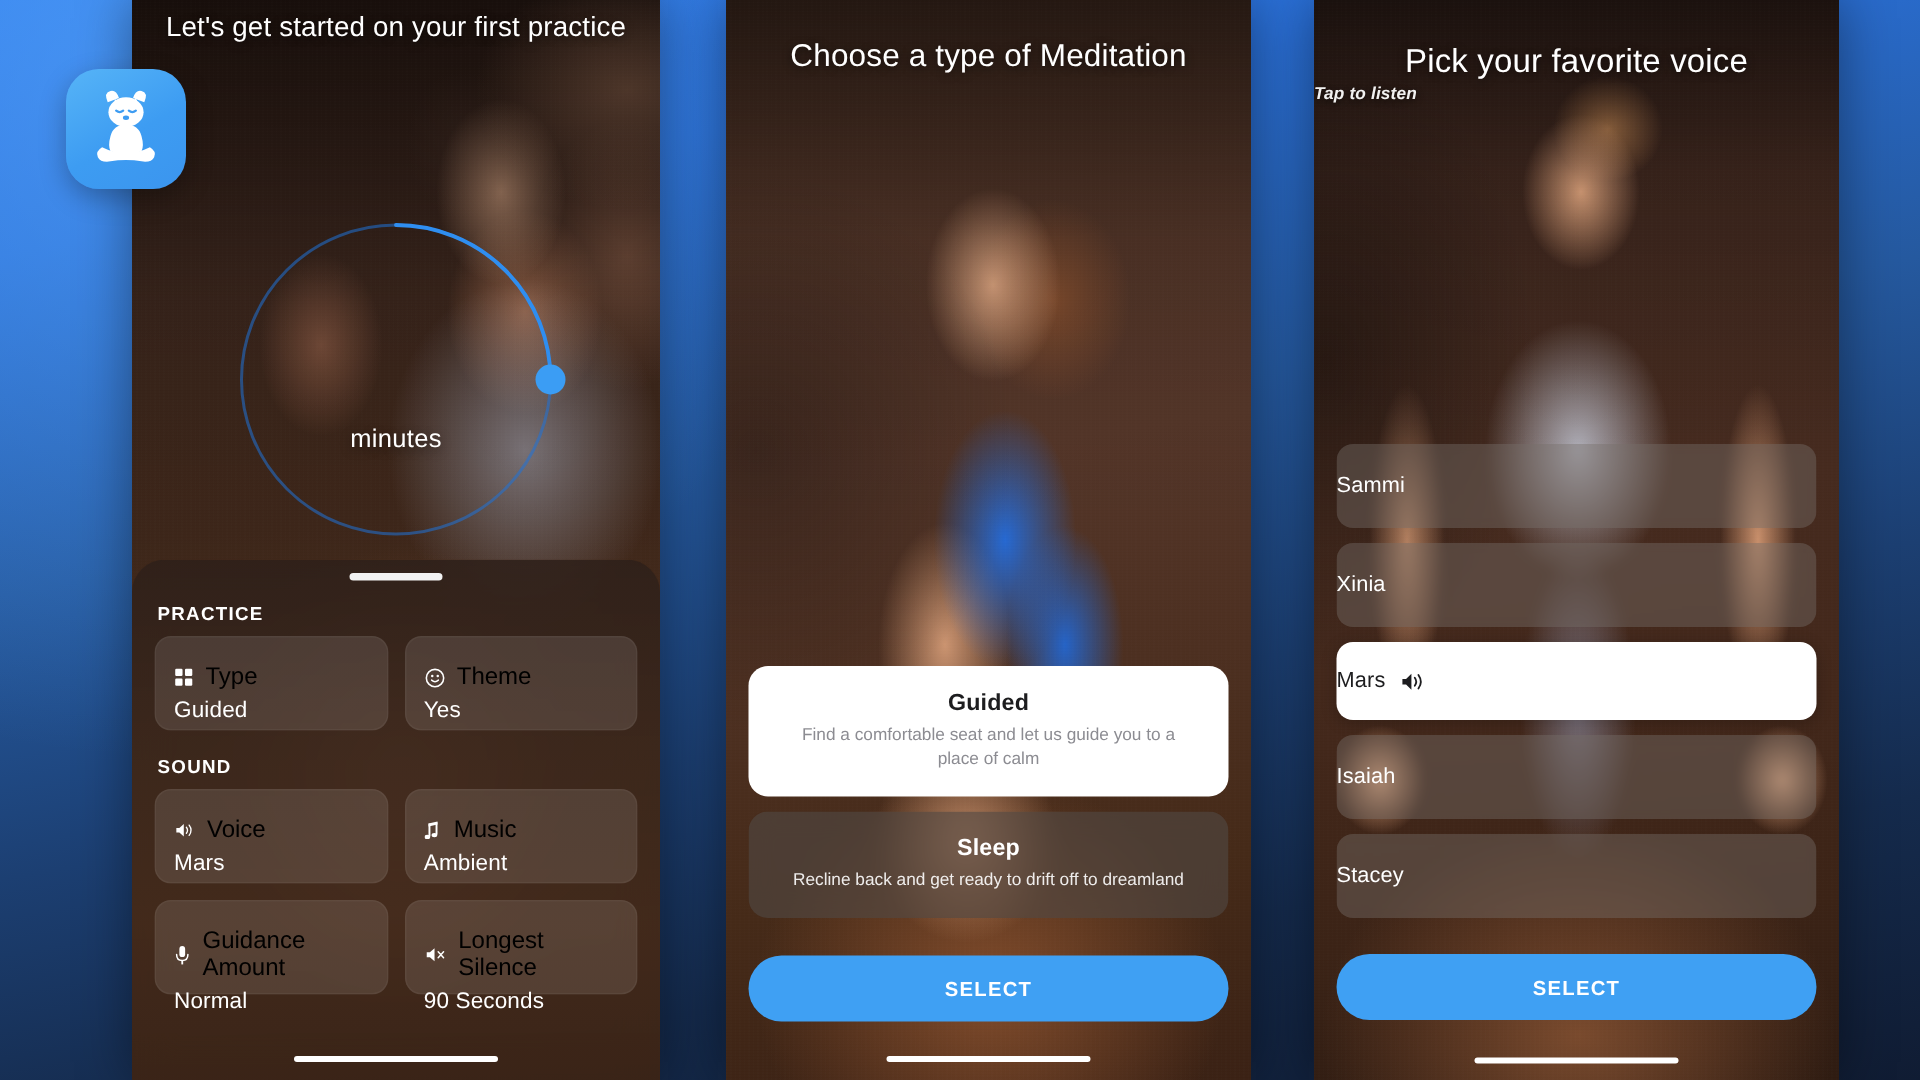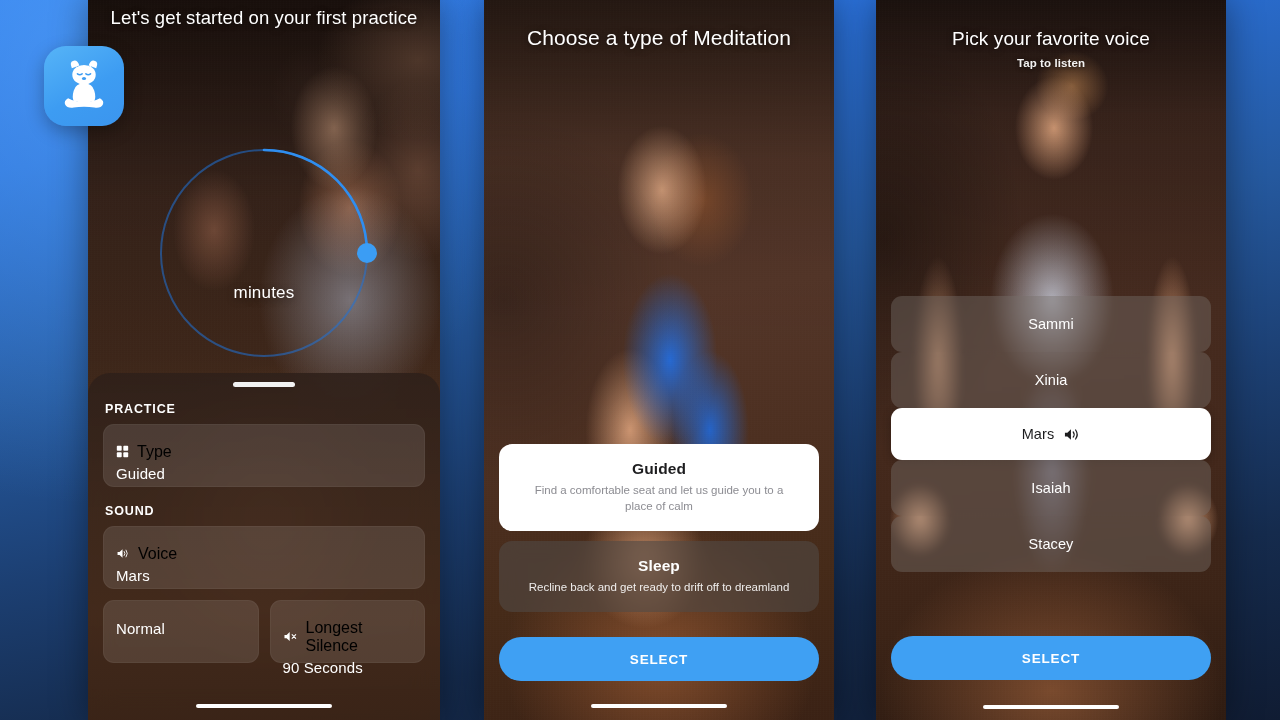--- a/index.html
+++ b/index.html
@@ -102,25 +102,25 @@
   }
 
   
   .screen-title {
     position:absolute; left:0; right:0; text-align:center;
     color:#fff; font-size:19.5px; font-weight:400; letter-spacing:.1px;
     text-shadow:0 1px 6px rgba(0,0,0,.55); z-index:20;
   }
   #panel-1 .screen-title { top:7px; font-size:18.5px; }
   #panel-2 .screen-title { top:26px; font-size:21px; }
-  #panel-3 .screen-title { top:28px; font-size:19px; }
+  #panel-3 .screen-title { top:28px; font-size:22px; }
   .screen-sub {
-    position:absolute; left:0; right:0; top:57px; text-align:center;
+    position:absolute; left:0; right:0; top:57px; 
     color:rgba(255,255,255,.94); font-size:11.5px; font-weight:700;
-    letter-spacing:.1px; text-shadow:0 1px 4px rgba(0,0,0,.6); z-index:20;
+    letter-spacing:.1px; text-shadow:0 1px 4px rgba(0,0,0,.6); z-index:20;font-style:italic;
   }
 
   
   .timer-wrap { position:absolute; left:50%; top:148px; transform:translateX(-50%);
     width:210px; height:210px; z-index:15; }
   .timer-wrap svg { position:absolute; inset:0; width:210px; height:210px; overflow:visible; }
   .timer-value {
     position:absolute; left:0; right:0; top:60px; text-align:center;
     color:#fff; font-size:62px; font-weight:300; line-height:1;
     letter-spacing:1px; text-shadow:0 2px 10px rgba(0,0,0,.45);
@@ -175,22 +175,22 @@
     background:rgba(80,72,68,.62); backdrop-filter:blur(9px);
   }
   .type-card.muted .type-name { color:#fff; }
   .type-card.muted .type-desc { color:rgba(255,255,255,.9); }
   .type-name { font-size:15.5px; font-weight:700; letter-spacing:.1px; }
   .type-desc { font-size:11.5px; font-weight:400; line-height:1.32; margin-top:5px; padding:0 6px; }
 
   
   .voice-list { position:absolute; left:15px; right:15px; top:296px; z-index:18; }
   .voice-item {
-    height:56px; border-radius:11px; 
-    display:flex; align-items:center; justify-content:center; gap:9px;
+    height:56px; border-radius:11px; margin-bottom:10px;
+    display:flex; align-items:center; justify-content:flex-start; gap:9px;
     font-size:14.5px; letter-spacing:.1px;
   }
   .voice-item.muted {
     background:rgba(120,112,108,.42); backdrop-filter:blur(3px);
     color:#fff; font-weight:400;
   }
   .voice-item.selected {
     background:#fff; color:#1d1d1f; font-weight:400; height:52px;
     box-shadow:0 2px 10px rgba(0,0,0,.22);
   }
@@ -277,41 +277,78 @@
                 <rect x="9" y="1" width="6" height="6" rx="1"></rect>
                 <rect x="1" y="9" width="6" height="6" rx="1"></rect>
                 <rect x="9" y="9" width="6" height="6" rx="1"></rect>
               </g>
           </svg>
           <span>Type</span>
         </div>
         <div class="opt-val">Guided</div>
       </div>
 
+      <div class="opt-card">
+        <div class="opt-head">
+          <svg width="14" height="14" viewBox="0 0 16 16">
+            <circle cx="8" cy="8" r="6.6" fill="none" stroke="#fff" stroke-width="1.2"></circle>
+            <circle cx="5.9" cy="6.4" r="0.95" fill="#fff"></circle>
+            <circle cx="10.1" cy="6.4" r="0.95" fill="#fff"></circle>
+            <path d="M5.4 9.6 q2.6 2.4 5.2 0" fill="none" stroke="#fff" stroke-width="1.1" stroke-linecap="round"></path>
+          </svg>
+          <span>Theme</span>
+        </div>
+        <div class="opt-val">Yes</div>
+      </div>
     </div>
 
     <div class="sec-label tight">SOUND</div>
 
     <div class="card-row">
       <div class="opt-card">
         <div class="opt-head">
           <svg width="14" height="13" viewBox="0 0 18 16">
             <path d="M2 6 h2.6 L8.4 2.6 v10.8 L4.6 10 H2 z" fill="#fff"></path>
             <path d="M10.6 5.4 q2 2.6 0 5.2" fill="none" stroke="#fff" stroke-width="1.15" stroke-linecap="round"></path>
             <path d="M13 3.6 q3.2 4.4 0 8.8" fill="none" stroke="#fff" stroke-width="1.15" stroke-linecap="round"></path>
           </svg>
           <span>Voice</span>
         </div>
         <div class="opt-val">Mars</div>
       </div>
 
+      <div class="opt-card">
+        <div class="opt-head">
+          <svg width="12" height="14" viewBox="0 0 14 16">
+            <g fill="#fff">
+              <rect x="3.1" y="2.2" width="1.5" height="10"></rect>
+              <rect x="8.6" y="1.2" width="1.5" height="9.6"></rect>
+              <path d="M3.1 2.2 l7 -1.5 v2.3 l-7 1.5 z"></path>
+              <ellipse cx="2.2" cy="12.6" rx="2.2" ry="1.7"></ellipse>
+              <ellipse cx="7.7" cy="11.2" rx="2.2" ry="1.7"></ellipse>
+            </g>
+          </svg>
+          <span>Music</span>
+        </div>
+        <div class="opt-val">Ambient</div>
+      </div>
     </div>
 
     <div class="card-row">
       <div class="opt-card">
+        <div class="opt-head">
+          <svg width="11" height="14" viewBox="0 0 12 16">
+            <g fill="#fff">
+              <rect x="3.8" y="0.8" width="4.4" height="8.4" rx="2.2"></rect>
+              <path d="M1.7 7.2 q0 4.6 4.3 4.6 q4.3 0 4.3 -4.6" fill="none" stroke="#fff" stroke-width="1.15" stroke-linecap="round"></path>
+              <rect x="5.3" y="11.6" width="1.4" height="3.2"></rect>
+            </g>
+          </svg>
+          <span>Guidance Amount</span>
+        </div>
         <div class="opt-val">Normal</div>
       </div>
 
       <div class="opt-card">
         <div class="opt-head">
           <svg width="15" height="13" viewBox="0 0 18 16">
             <path d="M1.6 6 h2.6 L8 2.6 v10.8 L4.2 10 H1.6 z" fill="#fff"></path>
             <path d="M11 5.6 l4.4 4.8 M15.4 5.6 l-4.4 4.8" stroke="#fff" stroke-width="1.25" stroke-linecap="round" fill="none"></path>
           </svg>
           <span>Longest Silence</span>

